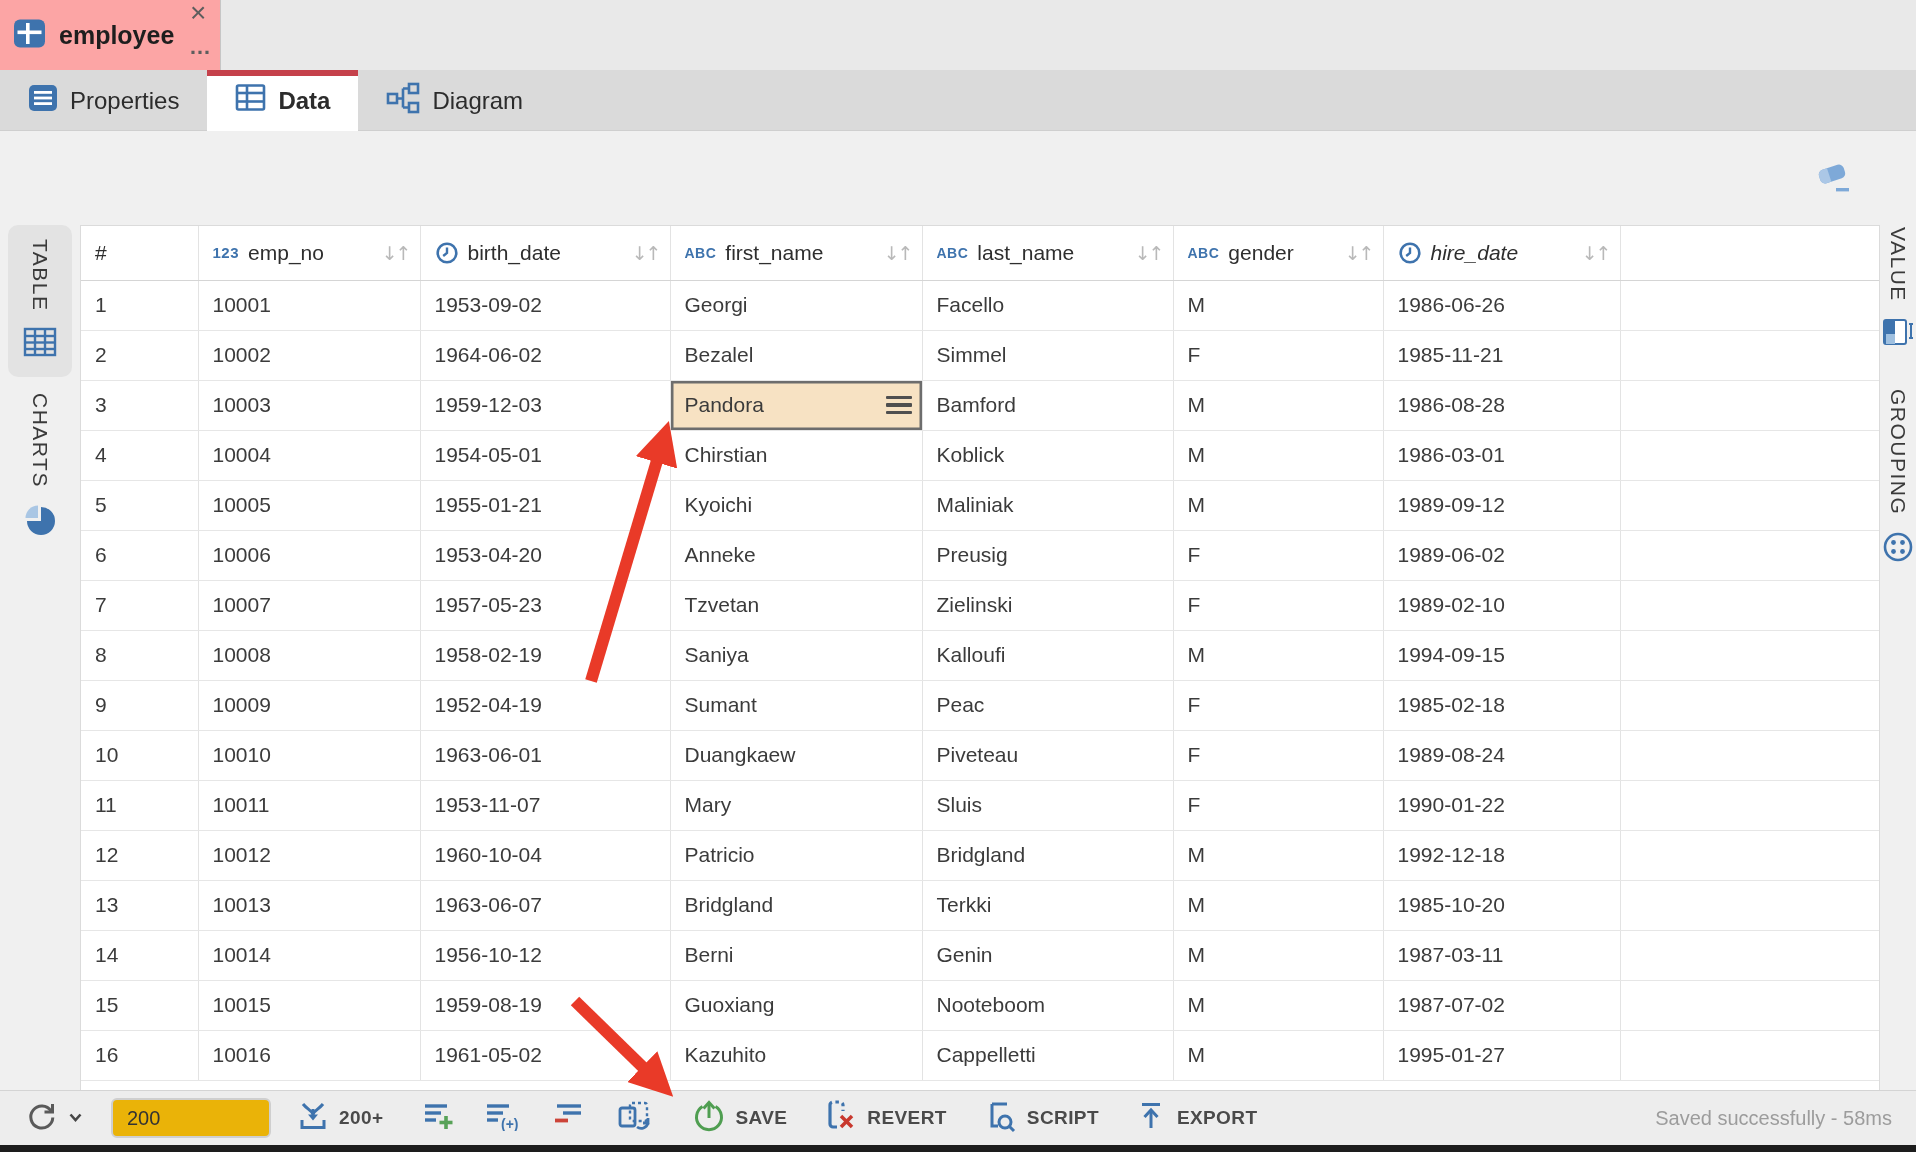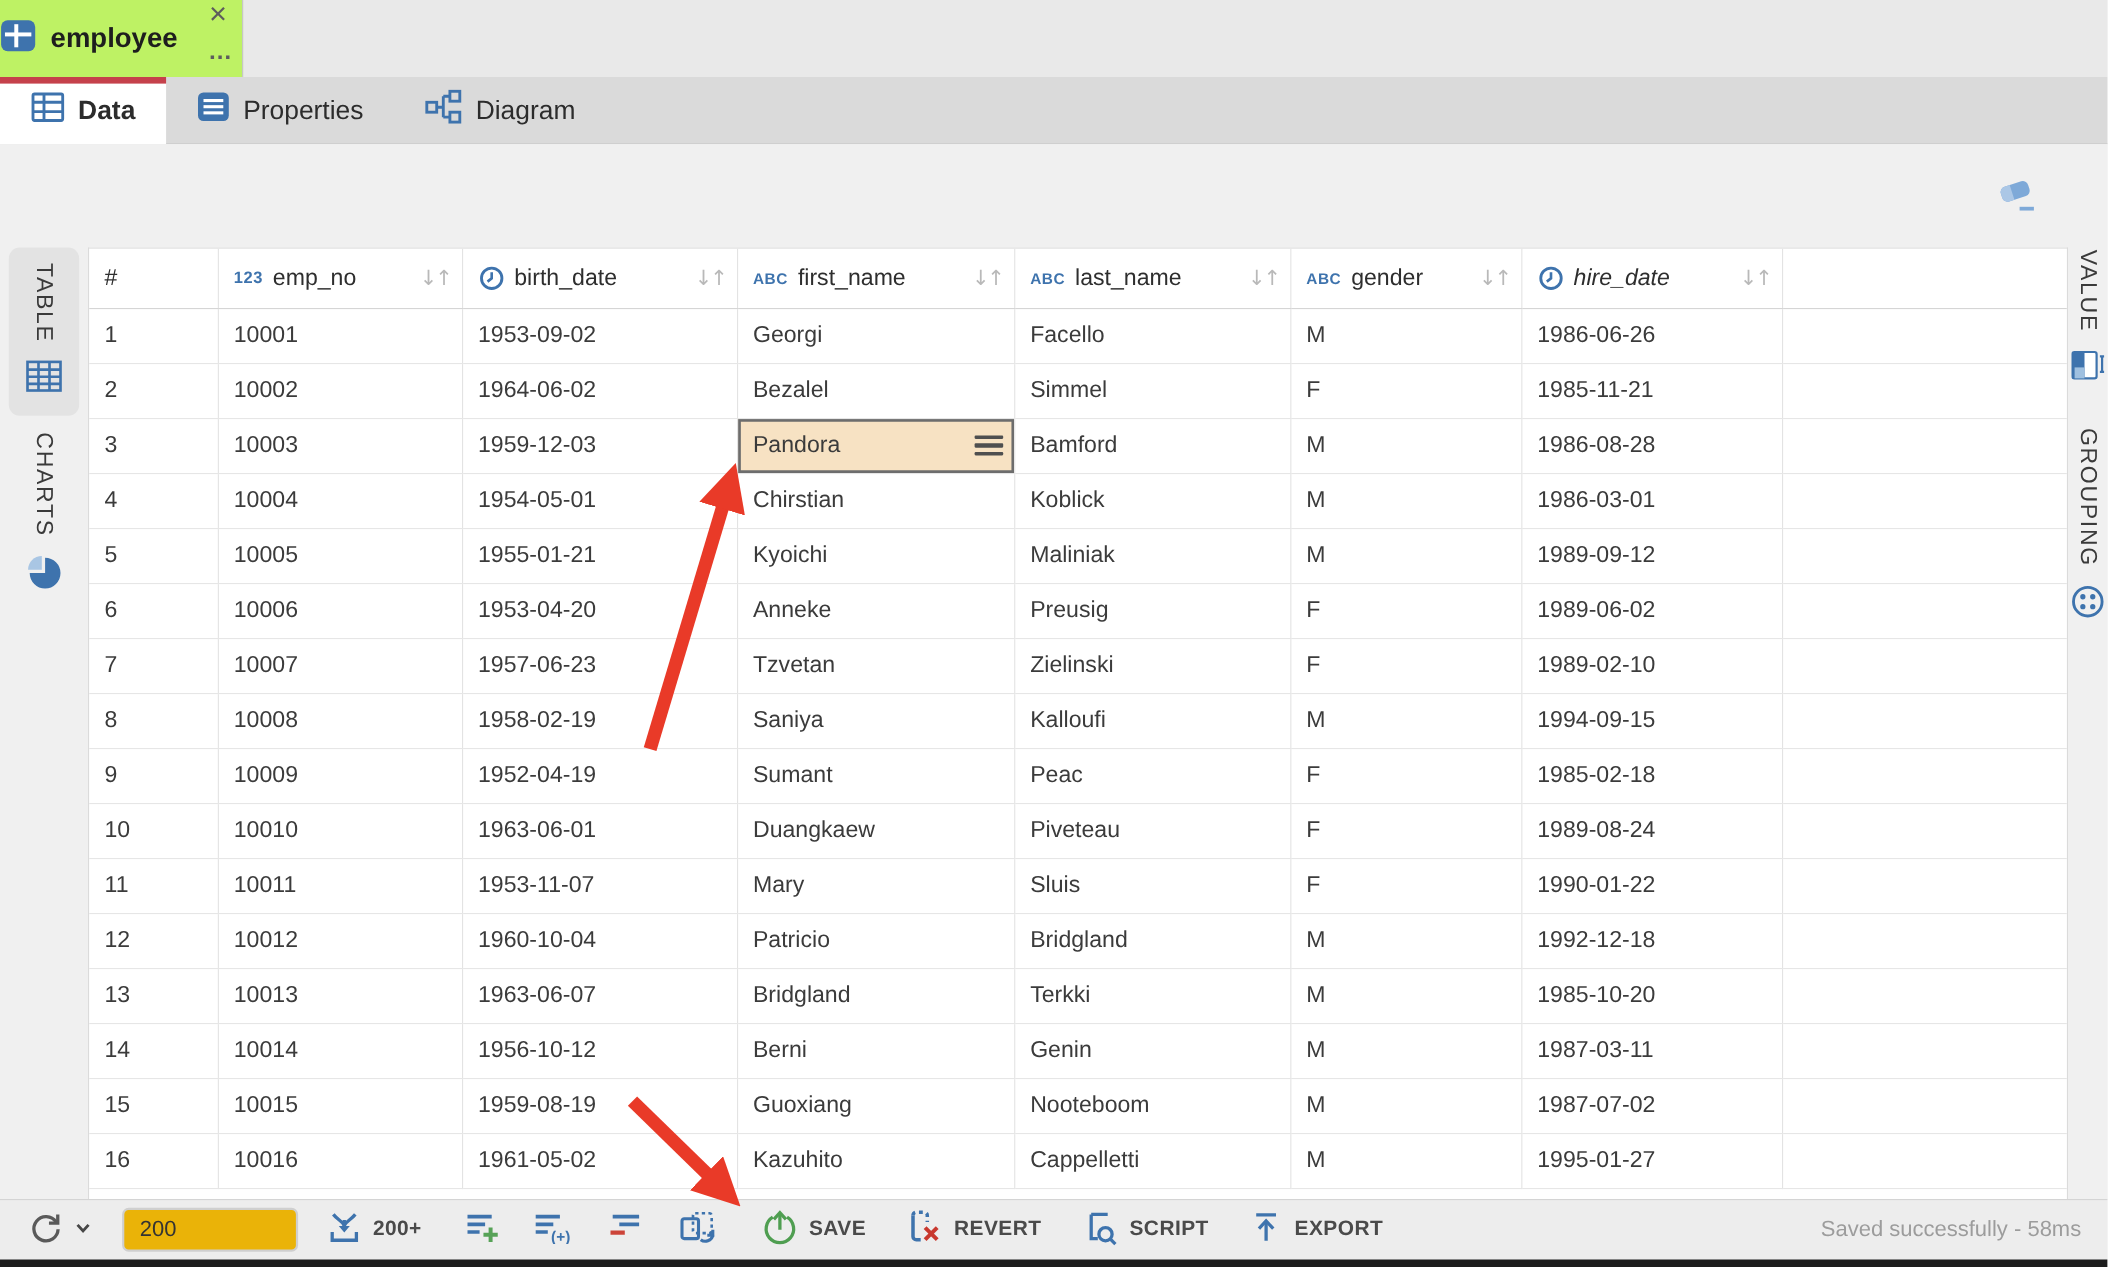--- a/index.html
+++ b/index.html
@@ -1,22 +1,22 @@
 <!DOCTYPE html>
 <html><head>
 <meta charset="utf-8">
 <style>
   * { margin:0; padding:0; box-sizing:border-box; }
   html,body { width:1916px; height:1152px; overflow:hidden; }
   body { font-family:"Liberation Sans", sans-serif; background:#f0f0f0; position:relative; color:#3b3b3b; }
 
   
   .tabrow1 { position:absolute; left:0; top:0; width:1916px; height:70px; background:#e9e9e9; }
-  .editor-tab { position:absolute; left:0; top:0; width:221px; height:70px; background:#bef264;
-                display:flex; align-items:center; border-right:1px solid #c6c6c6; }
+  .editor-tab { position:absolute; left:0; top:0; width:221px; height:70px; background:#fca5a5;
+                display:flex; align-items:center; padding-left:13px; border-right:1px solid #c6c6c6; }
   .editor-tab .tab-title { font-size:25px; font-weight:bold; color:#1e1e1e; margin-left:13px; }
   .tab-close { position:absolute; left:190px; top:-2px; font-size:28px; color:#5d5d5d; line-height:30px; cursor:default; }
   .tab-more { position:absolute; left:189px; top:34px; font-size:22px; font-weight:bold; color:#5d5d5d; letter-spacing:1px; }
 
   
   .tabrow2 { position:absolute; left:0; top:70px; width:1916px; height:61px; background:#dadada;
              display:flex; border-bottom:1px solid #cfcfcf; }
   .subtab { display:flex; align-items:center; gap:12px; padding:0 28px; height:61px; font-size:24px; color:#2c2c2c; position:relative; }
   .subtab.active { background:#ffffff; font-weight:bold; }
   .subtab.active::before { content:""; position:absolute; left:0; top:0; width:100%; height:6px; background:#c5414b; }
@@ -87,41 +87,41 @@
           <rect x="13" y="5" width="3.6" height="21" fill="#fff"></rect>
         </svg>
     </span>
     <span class="tab-title">employee</span>
     <span class="tab-close">×</span>
     <span class="tab-more">…</span>
   </div>
 </div>
 
 <div class="tabrow2">
+  <div class="subtab">
+    <span>
+      <svg width="30" height="30" viewBox="0 0 30 30">
+          <rect x="1" y="2" width="28" height="26" rx="5" fill="#3e73ad"></rect>
+          <rect x="6" y="8" width="18" height="2.8" fill="#fff"></rect>
+          <rect x="6" y="13.6" width="18" height="2.8" fill="#fff"></rect>
+          <rect x="6" y="19.2" width="18" height="2.8" fill="#fff"></rect>
+        </svg>
+    </span>
+    <span>Properties</span>
+  </div>
   <div class="subtab active">
     <span>
       <svg width="31" height="29" viewBox="0 0 31 29" fill="none" stroke="#3e73ad" stroke-width="2.6">
           <rect x="2" y="2.5" width="27" height="24" rx="1.5"></rect>
           <line x1="2" y1="10" x2="29" y2="10"></line>
           <line x1="2" y1="18.5" x2="29" y2="18.5"></line>
           <line x1="12" y1="2.5" x2="12" y2="26.5"></line>
         </svg>
     </span>
     <span>Data</span>
-  </div>
-  <div class="subtab">
-    <span>
-      <svg width="30" height="30" viewBox="0 0 30 30">
-          <rect x="1" y="2" width="28" height="26" rx="5" fill="#3e73ad"></rect>
-          <rect x="6" y="8" width="18" height="2.8" fill="#fff"></rect>
-          <rect x="6" y="13.6" width="18" height="2.8" fill="#fff"></rect>
-          <rect x="6" y="19.2" width="18" height="2.8" fill="#fff"></rect>
-        </svg>
-    </span>
-    <span>Properties</span>
   </div>
   <div class="subtab">
     <span>
       <svg width="34" height="32" viewBox="0 0 34 32" fill="none" stroke="#3e73ad" stroke-width="2.6">
           <rect x="2" y="12" width="9" height="9"></rect>
           <rect x="23" y="2" width="9" height="9"></rect>
           <rect x="23" y="21" width="9" height="9"></rect>
           <path d="M11 16.5 H17 M17 6.5 V25.5 M17 6.5 H23 M17 25.5 H23"></path>
         </svg>
     </span>
@@ -498,21 +498,21 @@
                 <span>7</span>
               </div>
             </td>
             <td>
               <div class="cellin">
                 <span>10007</span>
               </div>
             </td>
             <td>
               <div class="cellin">
-                <span>1957-06-23</span>
+                <span>1957-05-23</span>
               </div>
             </td>
             <td>
               <div class="cellin">
                 <span>Tzvetan</span>
               </div>
             </td>
             <td>
               <div class="cellin">
                 <span>Zielinski</span>

